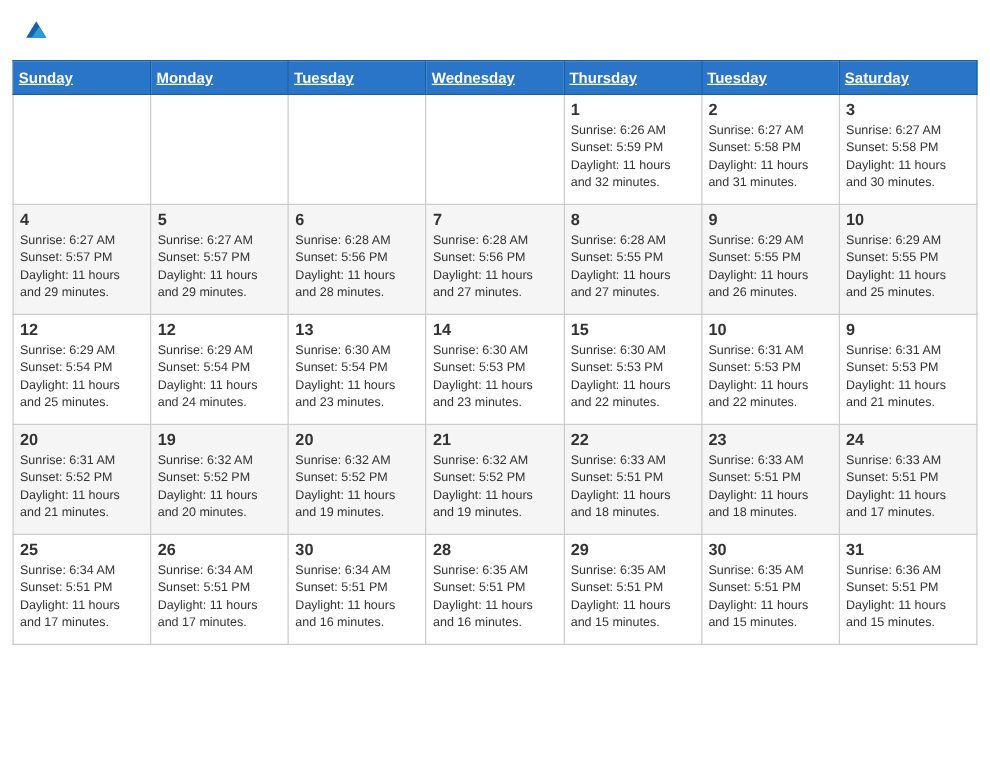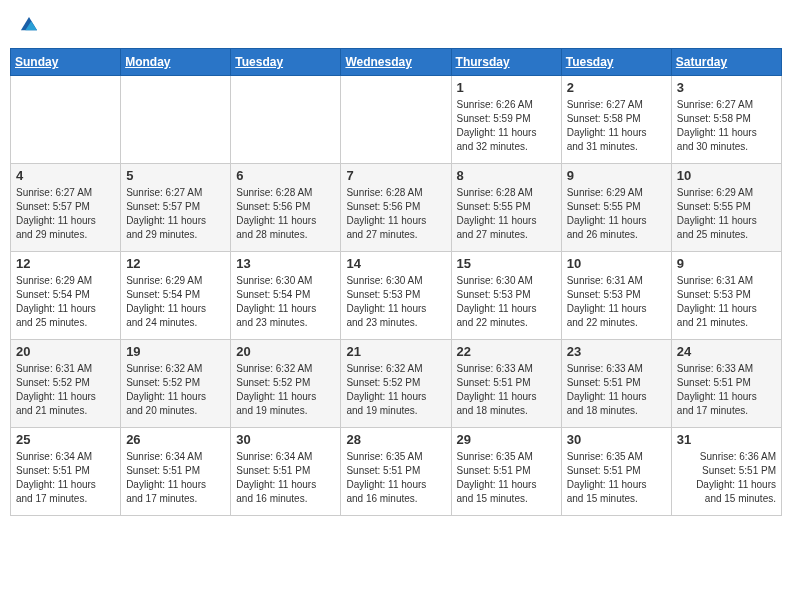--- a/index.html
+++ b/index.html
@@ -311,19 +311,19 @@
 Daylight: 11 hours and 15 minutes.</div>
         </td>
         <td>
           <div class="day-number">30</div>
           <div class="day-info" style="white-space: pre-line;">Sunrise: 6:35 AM
 Sunset: 5:51 PM
 Daylight: 11 hours and 15 minutes.</div>
         </td>
         <td>
           <div class="day-number">31</div>
-          <div class="day-info" style="white-space: pre-line; text-align: right;">Sunrise: 6:36 AM
+          <div class="day-info" style="white-space: pre-line;">Sunrise: 6:36 AM
 Sunset: 5:51 PM
 Daylight: 11 hours and 15 minutes.</div>
         </td>
       </tr>
     </tbody>
 </table>
 
 </body></html>

